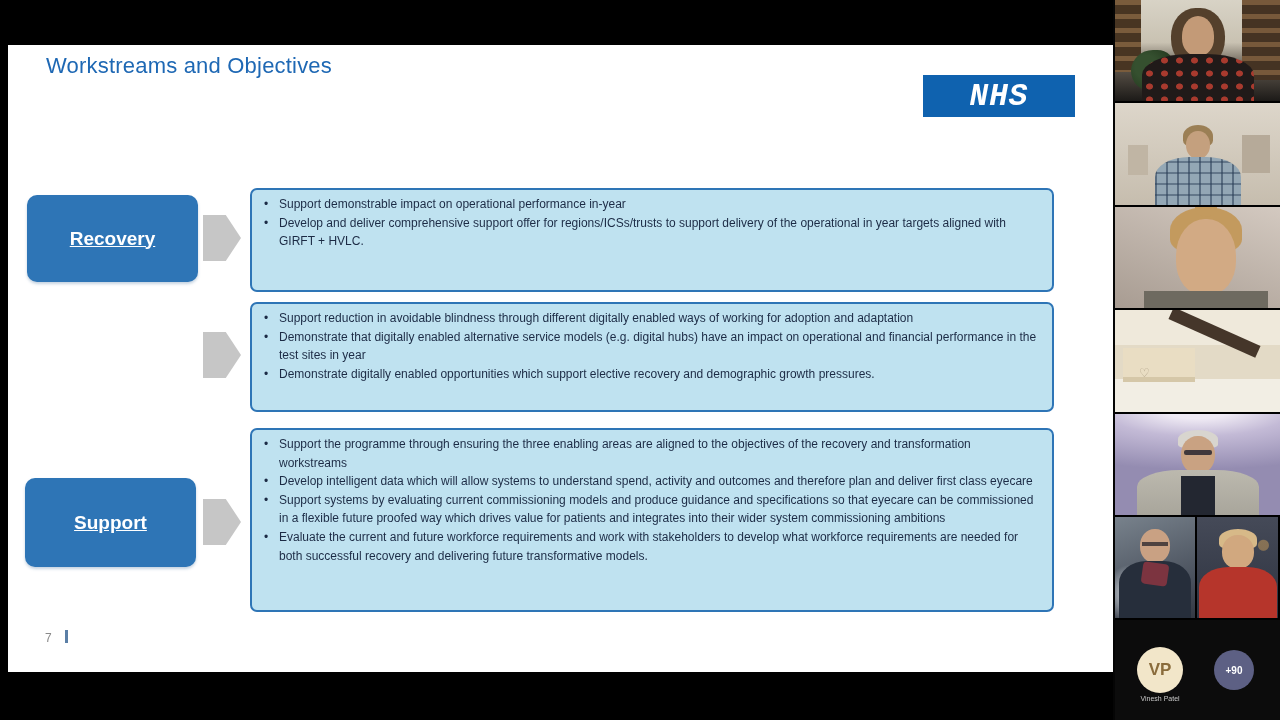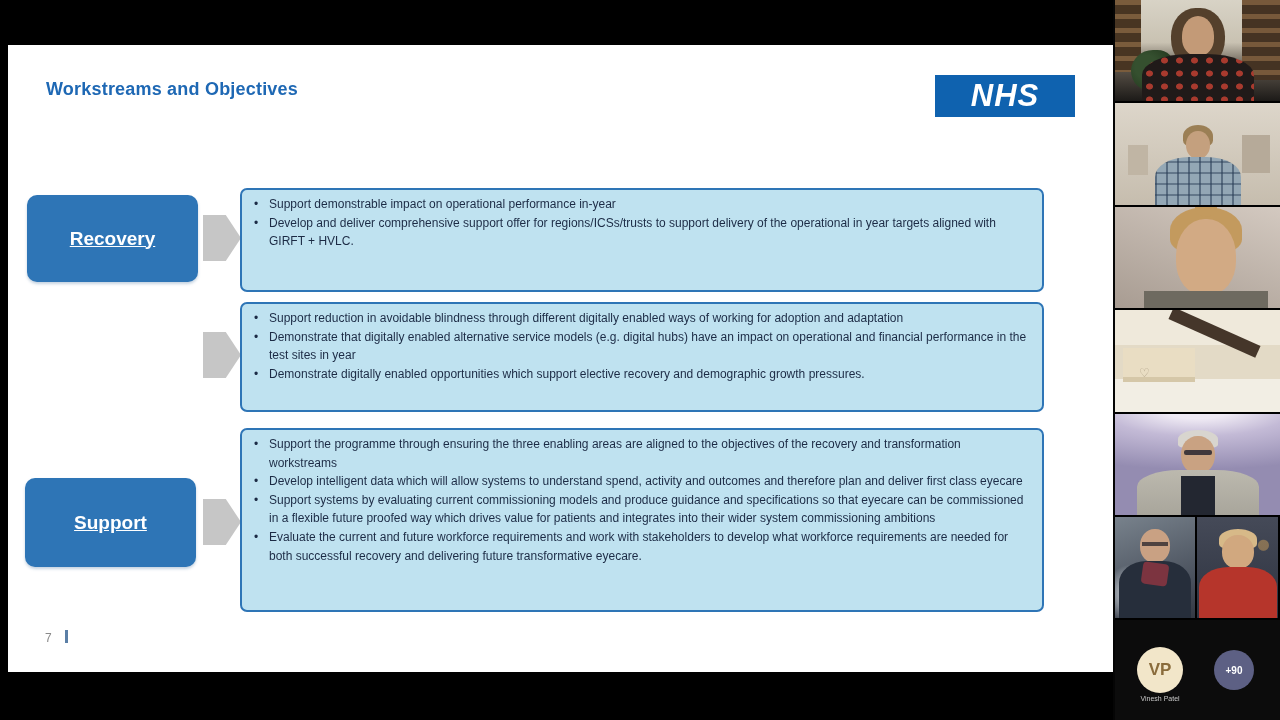--- a/index.html
+++ b/index.html
@@ -2,39 +2,39 @@
 <html><head>
 <meta charset="utf-8">
 <style>
   * { margin:0; padding:0; box-sizing:border-box; }
   html,body { width:1280px; height:720px; overflow:hidden; background:#000; }
   body { font-family:"Liberation Sans", sans-serif; }
   .stage { position:relative; width:1280px; height:720px; background:#000; }
 
   
   .slide { position:absolute; left:8px; top:45px; width:1105px; height:627px; background:#fff; }
-  .slide-title { position:absolute; left:38px; top:34px; font-size:18px; font-weight:bold; color:#1e68b4; letter-spacing:.2px; }
-  .nhs-logo { position:absolute; right:38px; top:30px; width:140px; height:42px; background:#0f62af;
-              display:flex; align-items:center; justify-content:center; }
+  .slide-title { position:absolute; left:38px; top:8px; font-size:22px; font-weight:normal; color:#1e68b4; letter-spacing:.2px; }
+  .nhs-logo { position:absolute; right:38px; top:30px; width:152px; height:42px; background:#0f62af;
+              display:flex; align-items:center; justify-content:center;font-family:Liberation Mono, monospace; }
   .nhs-logo span { color:#fff; font-weight:bold; font-style:italic; font-size:31px; letter-spacing:1px; }
 
   .flow-label { position:absolute; width:171px; background:#2e75b6; border-radius:10px;
                 display:flex; align-items:center; justify-content:center;
                 color:#fff; font-weight:bold; font-size:19px; box-shadow:0 2px 3px rgba(90,130,170,.35);text-decoration:underline; }
   .lbl-1 { left:19px; top:150px; height:87px; }
   .lbl-2 { left:17px; top:265px; height:90px; }
   .lbl-3 { left:17px; top:433px; height:89px; }
 
   .flow-arrow { position:absolute; width:38px; height:46px; background:#c6c6c6;
                 clip-path:polygon(0 0, 60% 0, 100% 50%, 60% 100%, 0 100%); }
   .arr-1 { left:195px; top:170px; }
   .arr-2 { left:195px; top:287px; }
   .arr-3 { left:195px; top:454px; }
 
-  .obx { position:absolute; left:232px; width:804px; background:#bfe2f0;
+  .obx { position:absolute; left:242px; width:804px; background:#bfe2f0;
          border:2px solid #2e75b6; border-radius:7px; padding:5px 14px 4px 0; }
   .obx-1 { top:143px; height:104px; }
   .obx-2 { top:257px; height:110px; }
   .obx-3 { top:383px; height:184px; }
   .obx ul { list-style:none; }
   .obx li { position:relative; padding-left:27px; font-size:12px; line-height:1.55;
             color:#1c2b45; font-weight:500; }
   .obx li::before { content:"•"; position:absolute; left:12px; top:0; }
 
   .page-num { position:absolute; left:37px; top:586px; font-size:12px; color:#8a8a8a; }
@@ -182,21 +182,21 @@
 
     <div class="flow-label lbl-3">
       <span>Support</span>
     </div>
     <div class="flow-arrow arr-3"></div>
     <div class="obx obx-3">
       <ul>
         <li>Support the programme through ensuring the three enabling areas are aligned to the objectives of the recovery and transformation workstreams</li>
         <li>Develop intelligent data which will allow systems to understand spend, activity and outcomes and therefore plan and deliver first class eyecare</li>
         <li>Support systems by evaluating current commissioning models and produce guidance and specifications so that eyecare can be commissioned in a flexible future proofed way which drives value for patients and integrates into their wider system commissioning ambitions</li>
-        <li>Evaluate the current and future workforce requirements and work with stakeholders to develop what workforce requirements are needed for both successful recovery and delivering future transformative eyecare.</li>
+        <li>Evaluate the current and future workforce requirements and work with stakeholders to develop what workforce requirements are needed for both successful recovery and delivering future transformative models.</li>
       </ul>
     </div>
 
     <div class="page-num">7</div>
     <div class="page-bar"></div>
   </div>
 
   <div class="tiles">
 
     <div class="tile t1">

